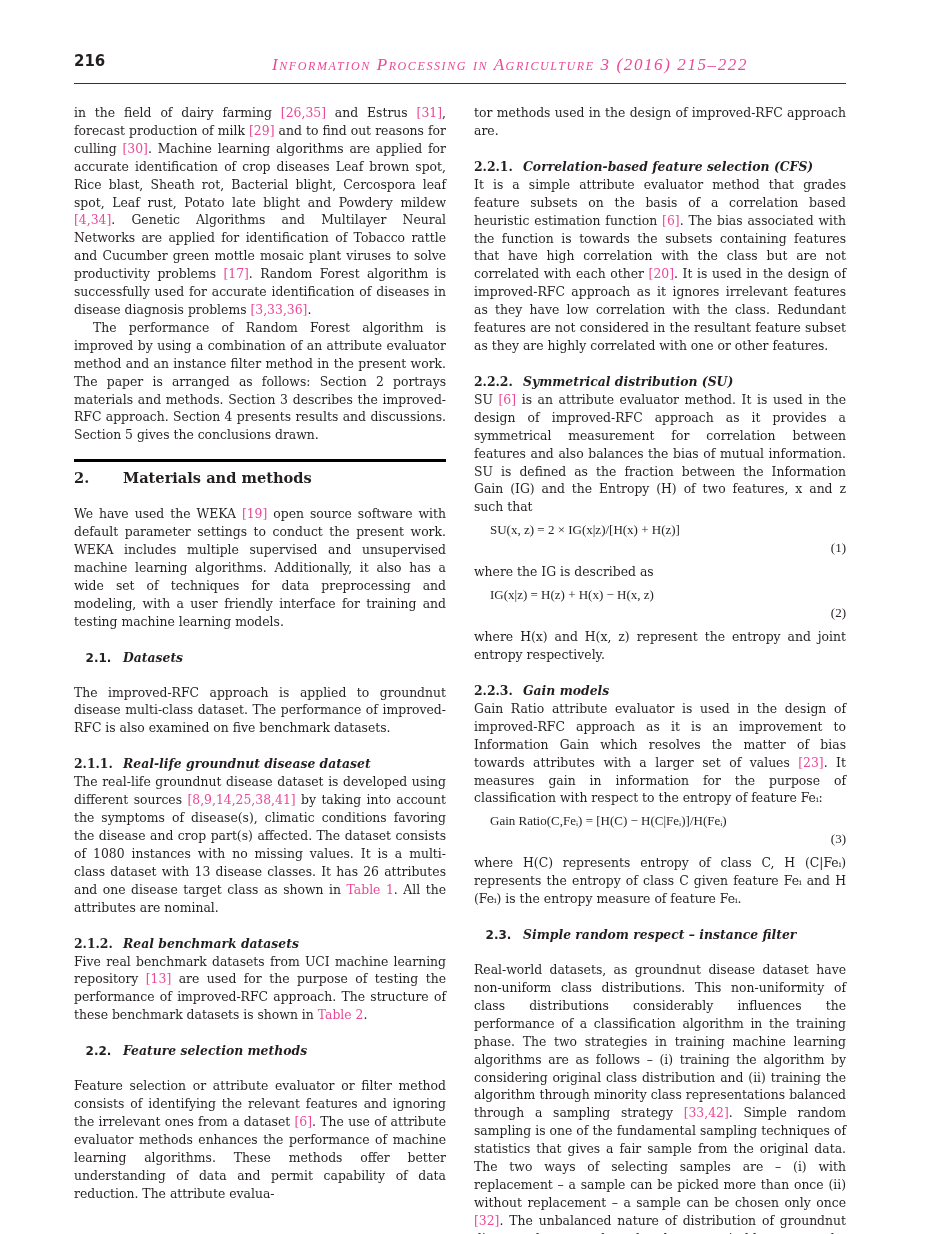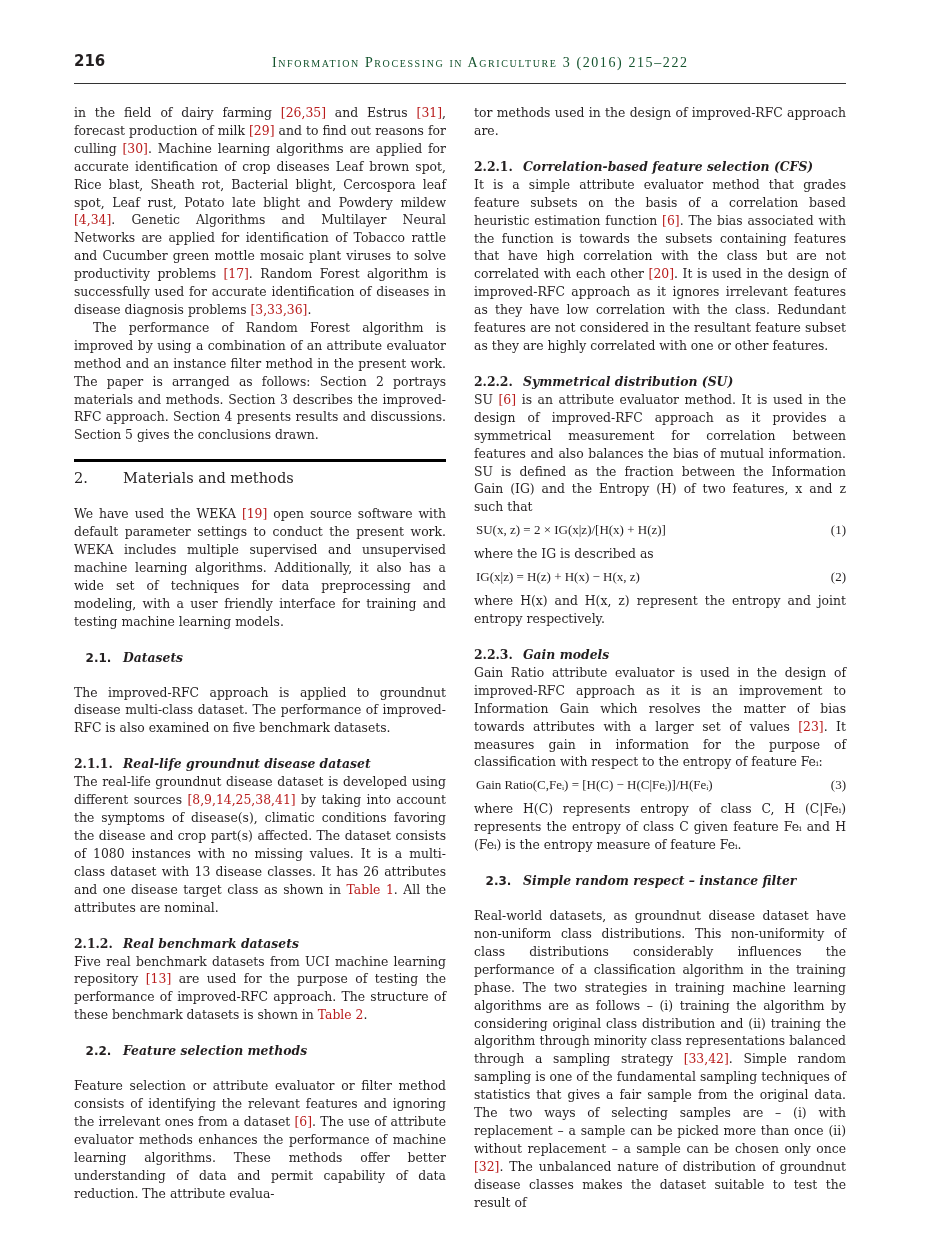--- a/index.html
+++ b/index.html
@@ -1,41 +1,41 @@
 <!DOCTYPE html>
 <html><head>
 <meta charset="utf-8">
 <style>
   html, body { margin: 0; padding: 0; background: #ffffff; }
   body { width: 925px; height: 1234px; position: relative; overflow: hidden;
          font-family: "DejaVu Serif", "Liberation Serif", serif; color: #231f20; }
   .page-number { position: absolute; left: 74px; top: 52px; font-family: "DejaVu Sans", "Liberation Sans", sans-serif;
                  font-weight: bold; font-size: 15px; }
   .running-head { position: absolute; left: 272px; top: 55px; font-family: "Liberation Serif", serif;
-                  font-variant: small-caps; letter-spacing: 1.6px; font-size: 14px; color: #14532d; }
+                  font-variant: small-caps; letter-spacing: 1.6px; font-size: 17px; color: #ec4899; font-style: italic; }
   .head-rule { position: absolute; left: 74px; top: 83px; width: 772px; height: 1px; background: #333; }
   .col { position: absolute; top: 104px; width: 372px; font-size: 12.4px; line-height: 17.9px; }
   .col-left { left: 74px; }
   .col-right { left: 474px; }
   p { margin: 0; text-align: justify; hyphens: manual; }
   p.indent { text-indent: 19px; }
-  .cite { color: #b91c1c; }
+  .cite { color: #ec4899; }
   .sec-rule { height: 3px; background: #000; margin-top: 15px; }
-  .sec-head { font-weight: normal; font-size: 14.6px; margin: 6px 0 0 0; line-height: 20px; }
+  .sec-head { font-weight: bold; font-size: 14.6px; margin: 6px 0 0 0; line-height: 20px; }
   .sec-head .num { display: inline-block; width: 49px; }
   .subsec-head { font-size: 12.4px; margin: 0; line-height: 18px; }
   .subsec-head .num { display: inline-block; width: 49px; font-family: "DejaVu Sans", "Liberation Sans", sans-serif; font-size: 12px; text-align: center; }
   .subsec-head .title { font-style: italic; }
   .subsub-head { font-size: 12.4px; line-height: 18px; margin: 0; }
   .subsub-head .num { display: inline-block; width: 49px; }
   .subsub-head .title { font-style: italic; }
   .gap-l { height: 18px; }
   .gap-m { height: 17px; }
   .equation { display: flex; justify-content: space-between; font-family: "Liberation Serif", "DejaVu Serif", serif;
-              font-size: 13px; line-height: 18px; margin: 5px 0 6px 2px; }
+              font-size: 13px; line-height: 18px; margin: 5px 0 6px 16px; flex-direction: column; }
   .eq-num { text-align: right; }
 </style>
 </head>
 <body>
 
 <div class="page-number">216</div>
 <div class="running-head">Information Processing in Agriculture 3 (2016) 215–222</div>
 <div class="head-rule"></div>
 
 <div class="col col-left">

